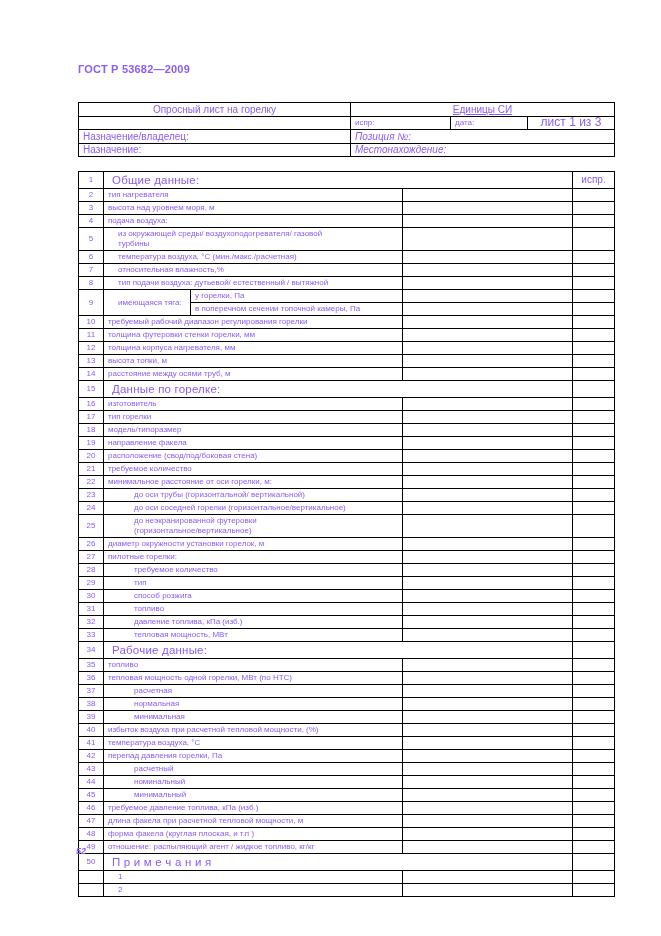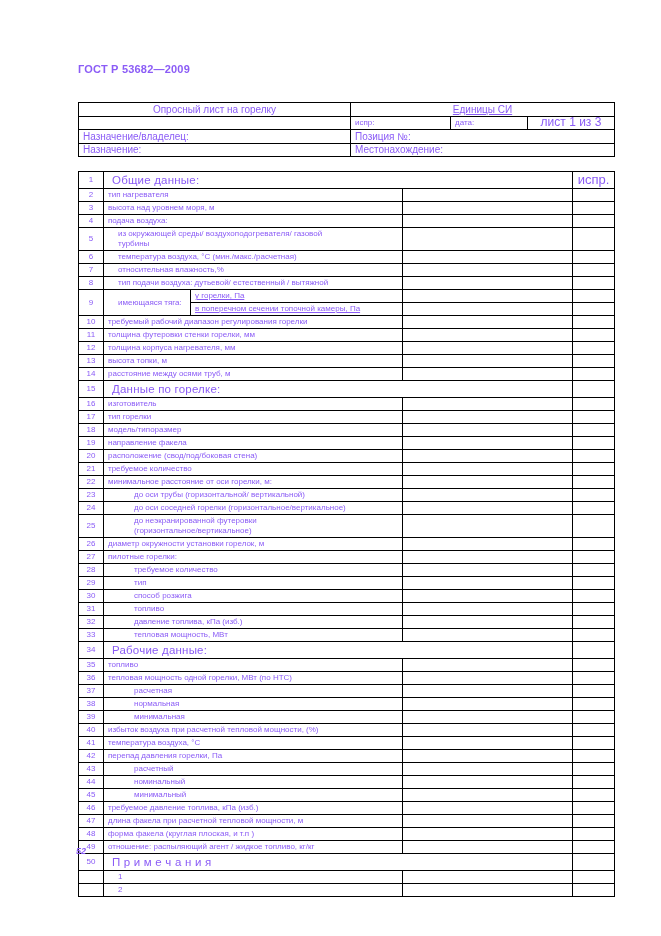--- a/index.html
+++ b/index.html
@@ -15,40 +15,40 @@
   .hcell{box-sizing:border-box;border-right:1px solid #000;display:flex;align-items:center;
          padding:0 4px;font-size:10px;line-height:11px;}
   .hcell:last-child{border-right:none;}
   .hc-title{width:272px;justify-content:center;}
   .hc-units{width:263px;justify-content:center;text-decoration:underline;}
   .hc-blank{width:272px;}
   .hc-ispr{width:100px;font-size:8px;}
   .hc-data{width:77px;font-size:8px;}
   .hc-sheet{width:86px;font-size:12px;justify-content:center;}
   .hc-left{width:272px;}
-  .hc-right{width:263px;}
+  .hc-right{width:263px;font-style:italic;}
 
   
   .mtable{position:absolute;left:78px;top:171px;width:535px;border:1px solid #000;}
   .trow{display:flex;border-bottom:1px solid #000;align-items:stretch;min-height:12px;}
   .trow:last-child{border-bottom:none;}
   .trow.sec{min-height:16px;}
   .cell{box-sizing:border-box;border-right:1px solid #000;display:flex;align-items:center;
         font-size:8px;line-height:10px;}
   .cell:last-child{border-right:none;}
   .num{width:25px;justify-content:center;padding:1px 0;}
   .label{width:299px;padding:1px 3px 1px 4px;white-space:pre-line;}
   .ind1{padding-left:14px;}
   .ind2{padding-left:30px;}
   .value{width:170px;}
-  .ispr{width:41px;justify-content:center;font-size:13px;}
+  .ispr{width:41px;justify-content:center;font-size:10px;}
   .seclabel{width:469px;font-size:11.5px;padding:1px 3px 1px 8px;letter-spacing:.2px;}
   .splitlabel{width:87px;}
   .subcol{width:423px;display:flex;flex-direction:column;}
-  .subrow{display:flex;flex:1;align-items:stretch;min-height:12px;text-decoration:underline;}
+  .subrow{display:flex;flex:1;align-items:stretch;min-height:12px;}
   .subrow.sb{border-bottom:1px solid #000;}
   .sublabel{width:212px;padding:1px 3px 1px 4px;}
 </style>
 </head>
 <body>
 
 <div class="page">
 
   <div class="gost-header">ГОСТ Р 53682—2009</div>
 

